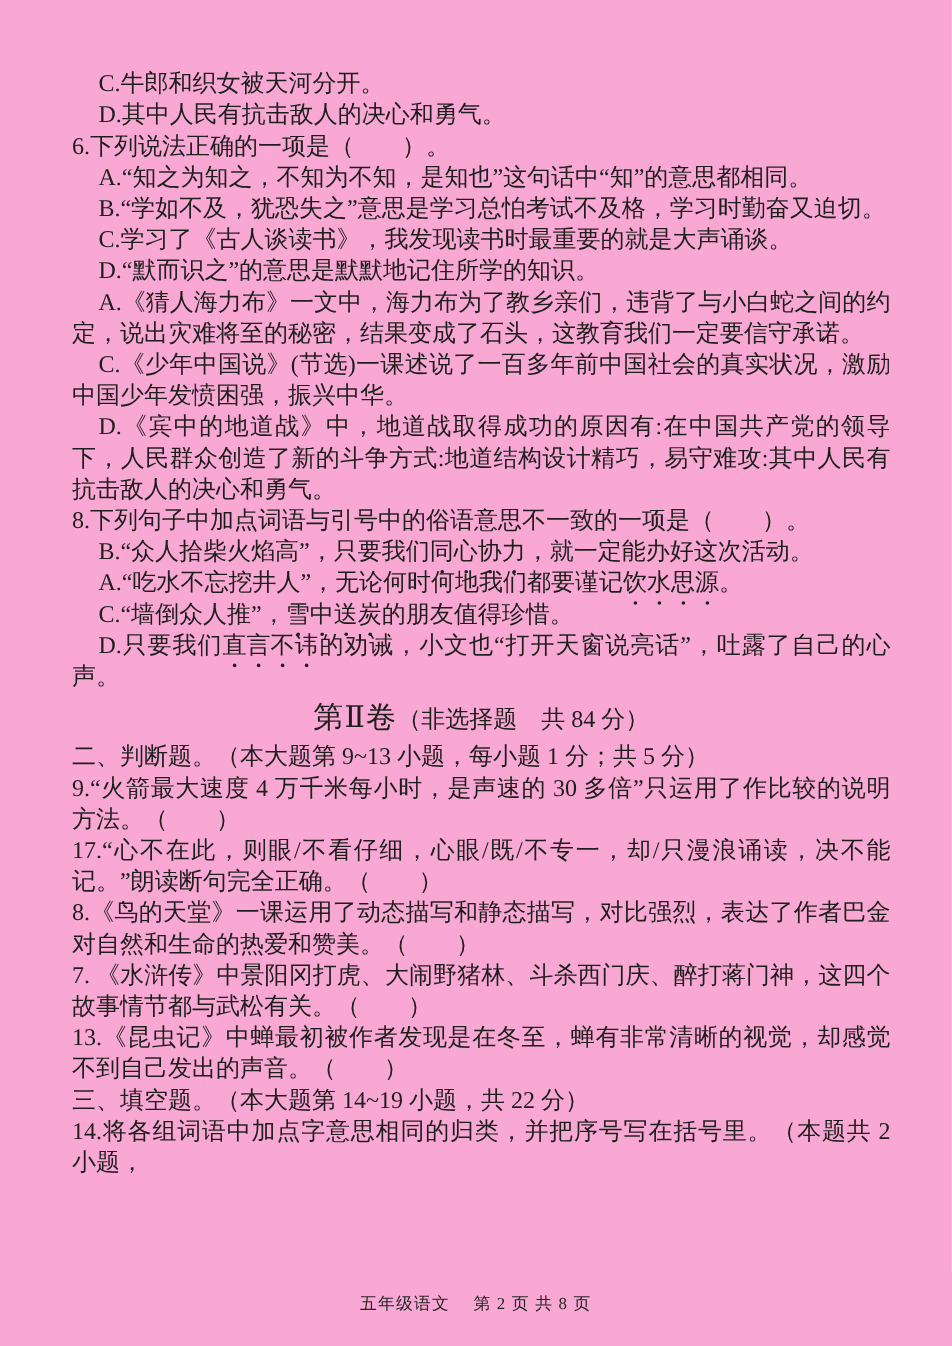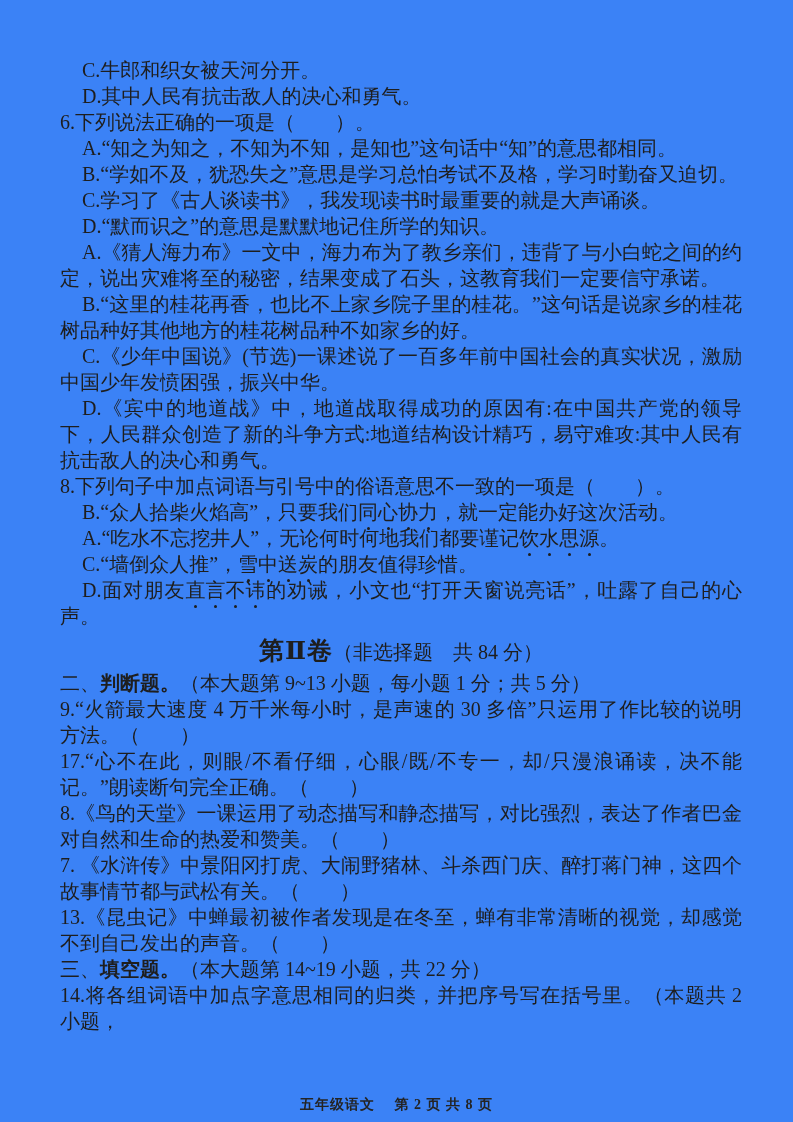--- a/index.html
+++ b/index.html
@@ -5,84 +5,82 @@
   html,body{margin:0;padding:0;}
   body{
     width:793px;height:1122px;
     background:#f4f4f4;
     font-family:"Liberation Serif","DejaVu Serif",serif;
     color:#1e1e1e;
   }
   .page{
     position:relative;
     width:793px;height:1122px;
-    background:#3b82f6;
+    background:#f9a8d4;
     overflow:hidden;
   }
   .content{
     position:absolute;
     left:60px;top:57px;
     width:682px;
     font-size:20px;
     line-height:26px;
     text-align:justify;
   }
   .content p{margin:0;padding:0;}
   p.option{text-indent:22px;}
   p.question{text-indent:0;}
   p.center{
     text-align:center;
     text-indent:0;
     margin:9px 0 5px 0;
   }
-  .b{font-weight:bold;}
+  .b{font-weight:normal;}
   .big{font-size:25px;letter-spacing:1px;}
   .sp{margin-top:6px;}
   
   .ech{position:relative;display:inline-block;text-indent:0;}
   .ech::after{
     content:"";
     position:absolute;
     left:50%;bottom:-5px;
     width:3px;height:3px;
     margin-left:-1.5px;
     border-radius:50%;
     background:#1e1e1e;
   }
   .footer{
     position:absolute;
-    left:0;right:0;bottom:8px;
+    left:0;right:0;bottom:26px;
     text-align:center;
     font-size:14px;
     letter-spacing:1px;
     color:#242424;
-    font-weight:bold;
   }
 </style>
 </head>
 <body>
 
 <div class="page">
   <div class="content" id="content">
       <p class="option"><span>C.牛郎和织女被天河分开。</span></p>
       <p class="option"><span>D.其中人民有抗击敌人的决心和勇气。</span></p>
       <p class="question"><span>6.下列说法正确的一项是（　　）。</span></p>
       <p class="option"><span>A.“知之为知之，不知为不知，是知也”这句话中“知”的意思都相同。</span></p>
       <p class="option"><span>B.“学如不及，犹恐失之”意思是学习总怕考试不及格，学习时勤奋又迫切。</span></p>
       <p class="option"><span>C.学习了《古人谈读书》，我发现读书时最重要的就是大声诵谈。</span></p>
       <p class="option"><span>D.“默而识之”的意思是默默地记住所学的知识。</span></p>
       <p class="option"><span>A.《猜人海力布》一文中，海力布为了教乡亲们，违背了与小白蛇之间的约定，说出灾难将至的秘密，结果变成了石头，这教育我们一定要信守承诺。</span></p>
-      <p class="option"><span>B.“这里的桂花再香，也比不上家乡院子里的桂花。”这句话是说家乡的桂花树品种好其他地方的桂花树品种不如家乡的好。</span></p>
       <p class="option"><span>C.《少年中国说》(节选)一课述说了一百多年前中国社会的真实状况，激励中国少年发愤困强，振兴中华。</span></p>
       <p class="option"><span>D.《宾中的地道战》中，地道战取得成功的原因有:在中国共产党的领导下，人民群众创造了新的斗争方式:地道结构设计精巧，易守难攻:其中人民有抗击敌人的决心和勇气。</span></p>
       <p class="question"><span>8.下列句子中加点词语与引号中的俗语意思不一致的一项是（　　）。</span></p>
       <p class="option sp"><span>B.“众人拾柴火焰高”，只要我们</span><span class="ech">同</span><span class="ech">心</span><span class="ech">协</span><span class="ech">力</span><span>，就一定能办好这次活动。</span></p>
       <p class="option sp"><span>A.“吃水不忘挖井人”，无论何时何地我们都要谨记</span><span class="ech">饮</span><span class="ech">水</span><span class="ech">思</span><span class="ech">源</span><span>。</span></p>
       <p class="option sp"><span>C.“墙倒众人推”，</span><span class="ech">雪</span><span class="ech">中</span><span class="ech">送</span><span class="ech">炭</span><span>的朋友值得珍惜。</span></p>
-      <p class="option sp"><span>D.面对朋友</span><span class="ech">直</span><span class="ech">言</span><span class="ech">不</span><span class="ech">讳</span><span>的劝诫，小文也“打开天窗说亮话”，吐露了自己的心声。</span></p>
+      <p class="option sp"><span>D.只要我们</span><span class="ech">直</span><span class="ech">言</span><span class="ech">不</span><span class="ech">讳</span><span>的劝诫，小文也“打开天窗说亮话”，吐露了自己的心声。</span></p>
       <p class="center"><span class="b big">第Ⅱ卷</span><span>（非选择题　共 84 分）</span></p>
       <p class="question"><span>二、</span><span class="b">判断题。</span><span>（本大题第 9~13 小题，每小题 1 分；共 5 分）</span></p>
       <p class="question"><span>9.“火箭最大速度 4 万千米每小时，是声速的 30 多倍”只运用了作比较的说明方法。（　　）</span></p>
       <p class="question"><span>17.“心不在此，则眼/不看仔细，心眼/既/不专一，却/只漫浪诵读，决不能记。”朗读断句完全正确。（　　）</span></p>
       <p class="question"><span>8.《鸟的天堂》一课运用了动态描写和静态描写，对比强烈，表达了作者巴金对自然和生命的热爱和赞美。（　　）</span></p>
       <p class="question"><span>7. 《水浒传》中景阳冈打虎、大闹野猪林、斗杀西门庆、醉打蒋门神，这四个故事情节都与武松有关。（　　）</span></p>
       <p class="question"><span>13.《昆虫记》中蝉最初被作者发现是在冬至，蝉有非常清晰的视觉，却感觉不到自己发出的声音。（　　）</span></p>
       <p class="question"><span>三、</span><span class="b">填空题。</span><span>（本大题第 14~19 小题，共 22 分）</span></p>
       <p class="question"><span>14.将各组词语中加点字意思相同的归类，并把序号写在括号里。（本题共 2 小题，</span></p>
     </div>

